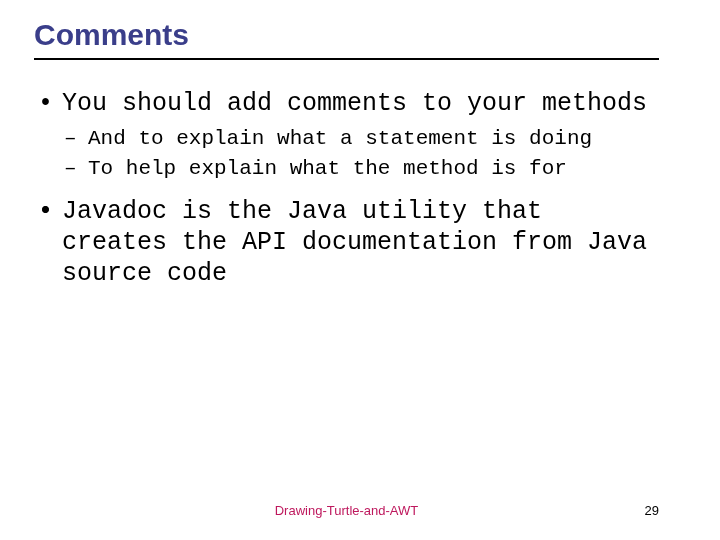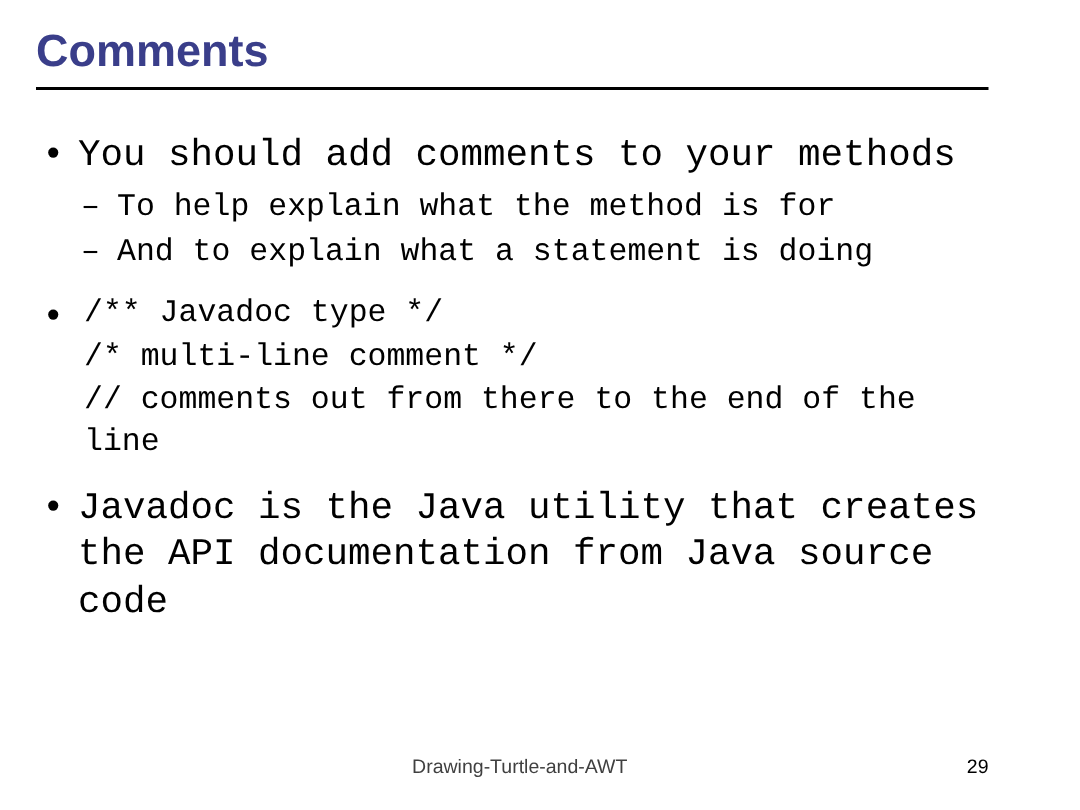--- a/index.html
+++ b/index.html
@@ -10,21 +10,21 @@
     background: #ffffff;
     font-family: Arial, Helvetica, sans-serif;
     color: #000000;
     overflow: hidden;
   }
   .slide {
     position: relative;
     width: 693px;
     height: 540px;
     box-sizing: border-box;
-    padding: 18px 34px 0 24px;
+    padding: 18px 34px 0 34px;
   }
   .title {
     font-size: 30px;
     font-weight: bold;
     color: #3a3e8a;
     padding-bottom: 6px;
     border-bottom: 2px solid #000000;
     margin-bottom: 28px;
   }
   ul.level1 {
@@ -69,50 +69,45 @@
   ul.level2 > li.plain {
     padding-left: 4px;
   }
   .footer-label {
     position: absolute;
     bottom: 22px;
     left: 0;
     width: 100%;
     text-align: center;
     font-size: 13px;
-    color: #404040;
+    color: #be185d;
   }
   .page-number {
     position: absolute;
     bottom: 22px;
     right: 34px;
     font-size: 13px;
     color: #000000;
   }
 </style>
 </head>
 <body>
 
 <div class="slide">
   <div class="title">Comments</div>
 
   <ul class="level1">
     <li>
       <span>You should add comments to your methods</span>
       <ul class="level2">
+        <li class="dash">And to explain what a statement is doing</li>
         <li class="dash">To help explain what the method is for</li>
-        <li class="dash">And to explain what a statement is doing</li>
       </ul>
     </li>
     <li>
-      <ul class="level2">
-        <li class="plain">/** Javadoc type */</li>
-        <li class="plain">/* multi-line comment */</li>
-        <li class="plain">// comments out from there to the end of the line</li>
-      </ul>
     </li>
     <li>
       <span>Javadoc is the Java utility that creates the API documentation from Java source code</span>
     </li>
   </ul>
 
   <div class="footer-label">Drawing-Turtle-and-AWT</div>
   <div class="page-number">29</div>
 </div>
 

